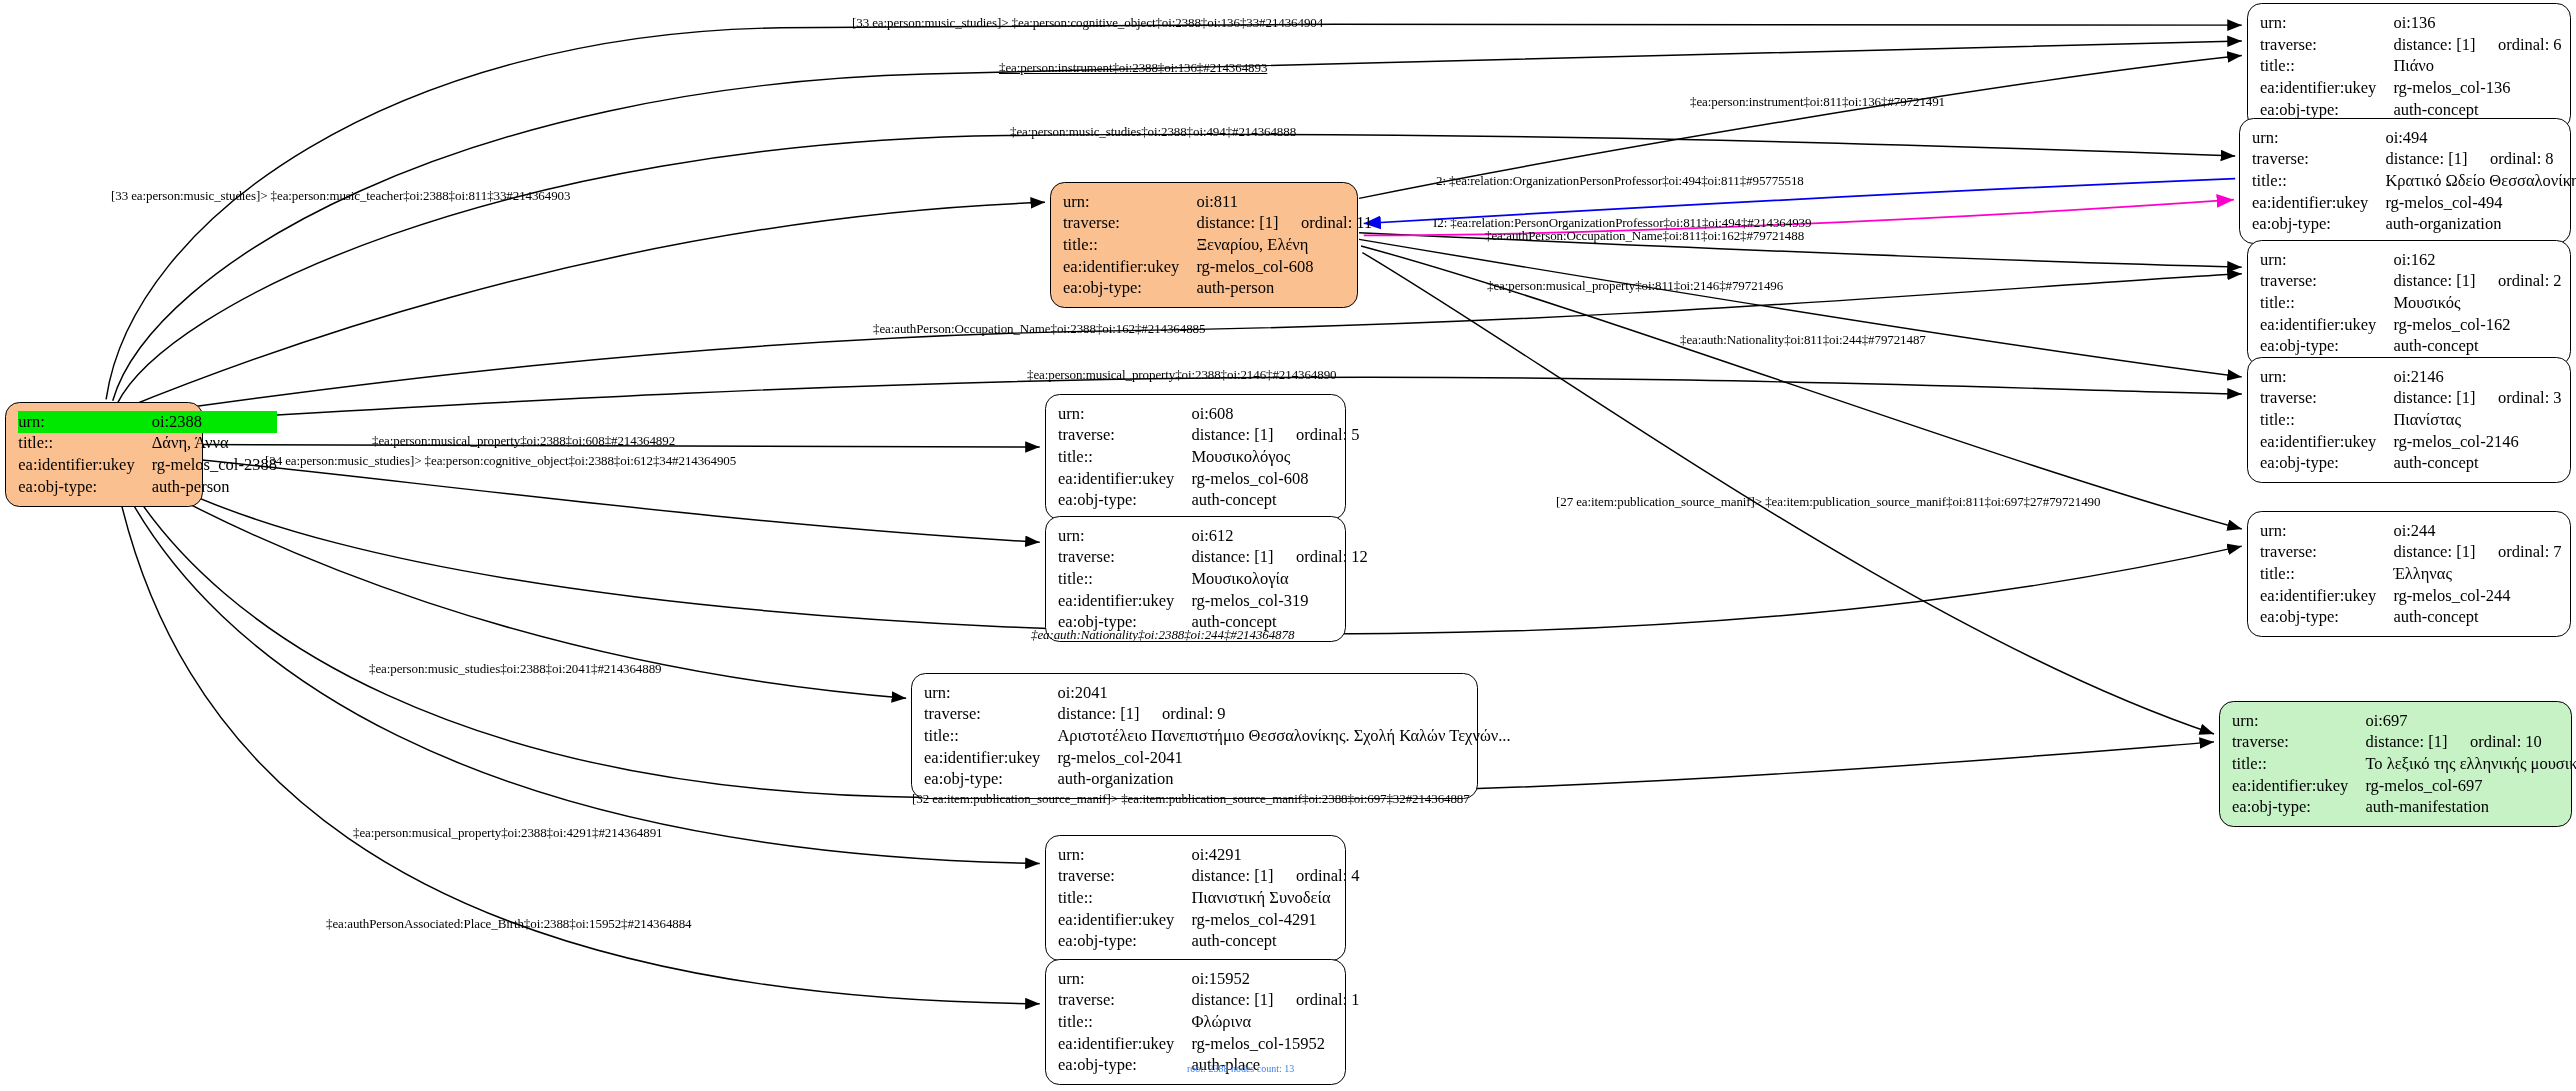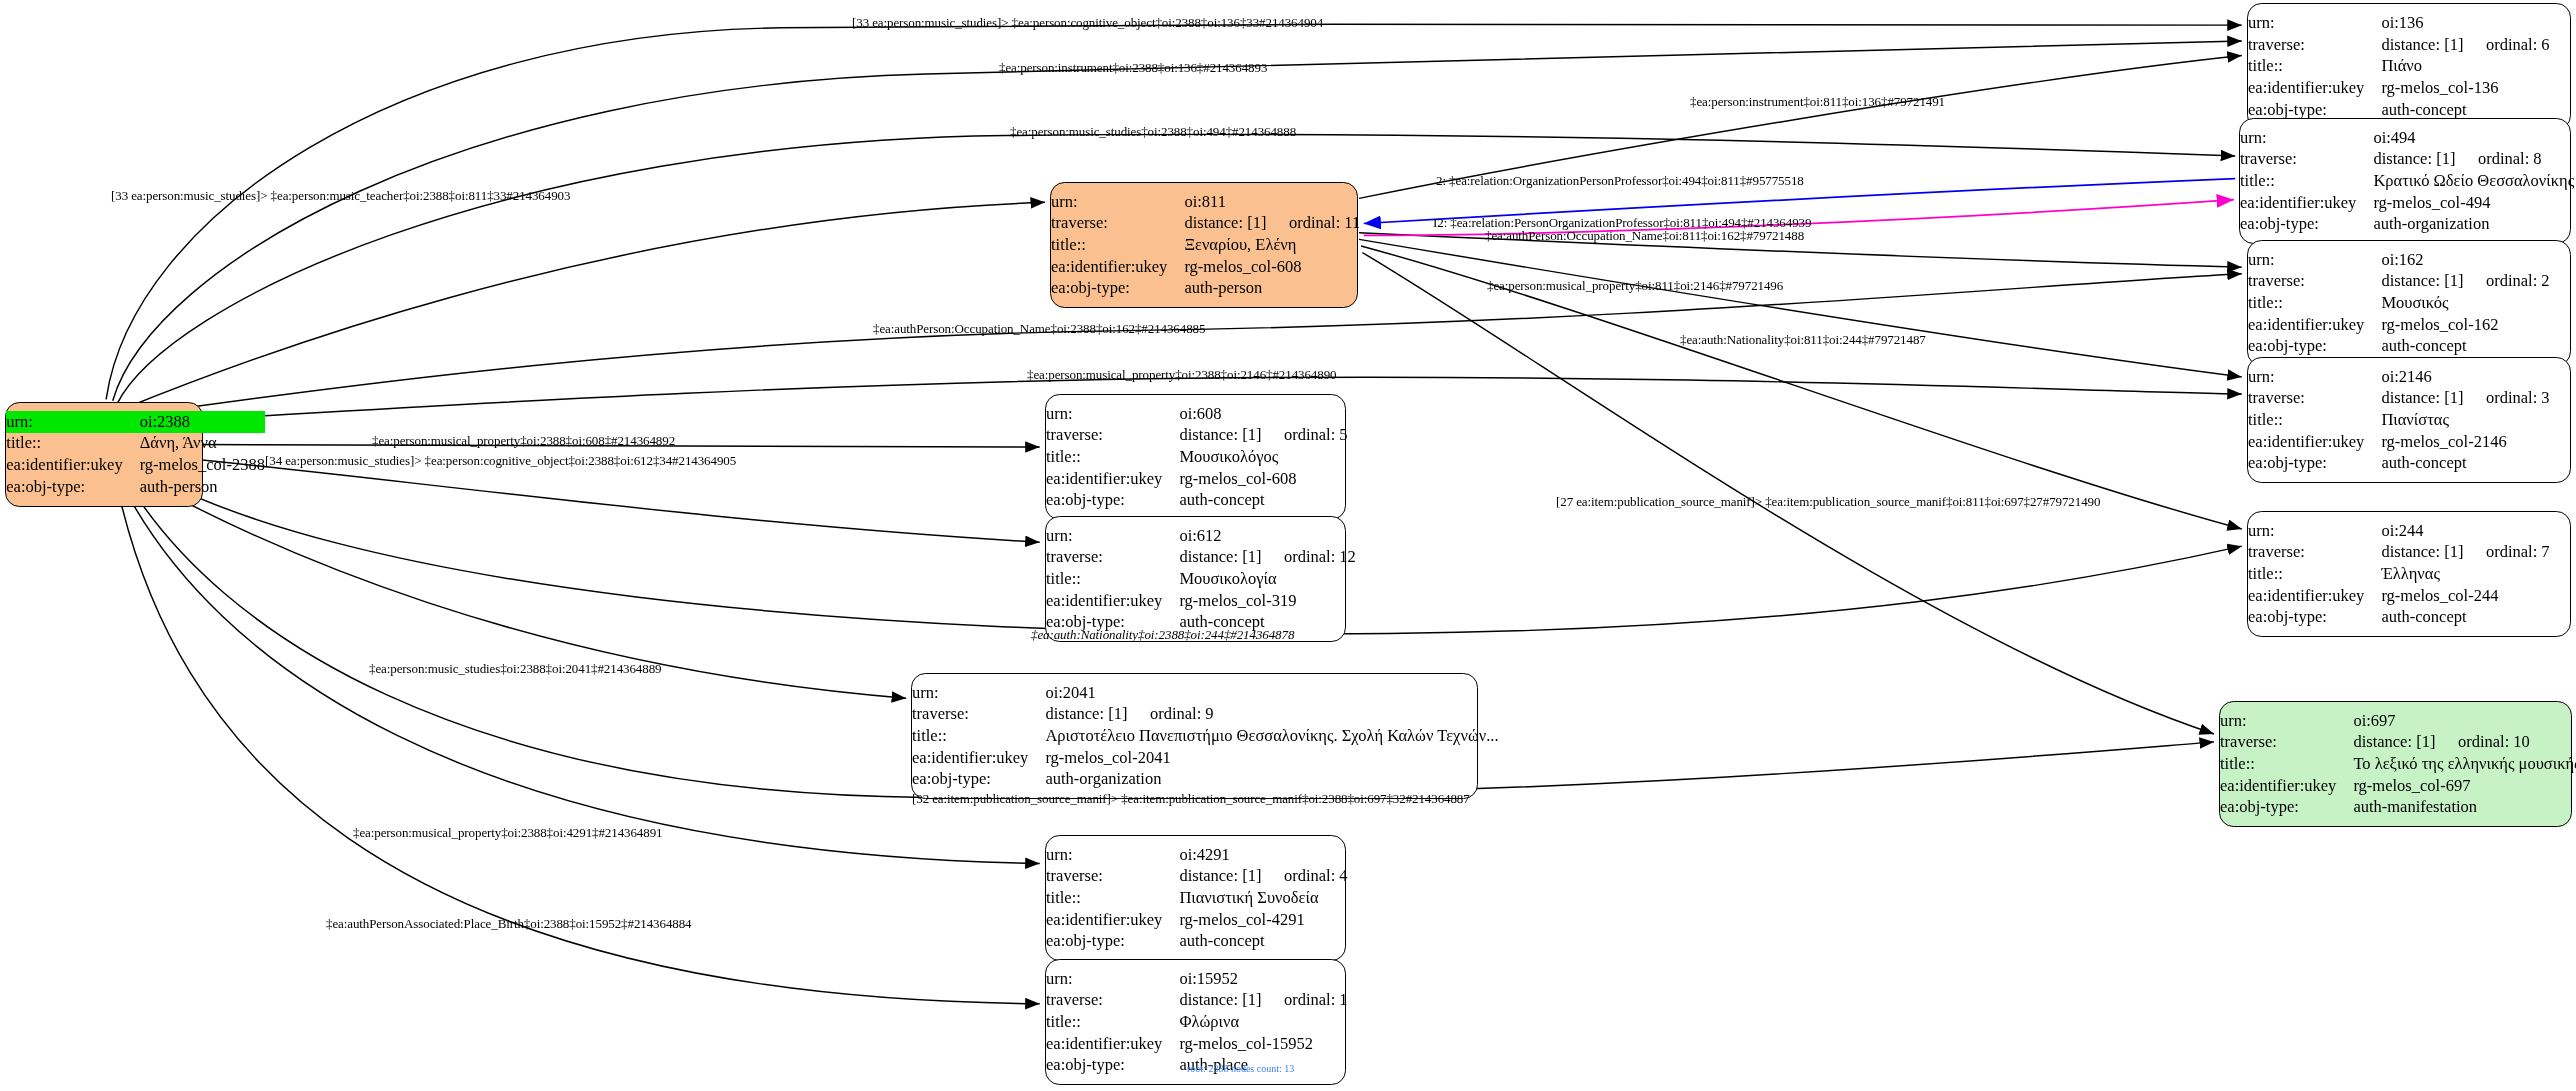--- a/index.html
+++ b/index.html
@@ -22,21 +22,21 @@
     width: 2576px;
     height: 1091px;
     pointer-events: none;
   }
   .node {
     position: absolute;
     box-sizing: border-box;
     border: 1.3px solid #000000;
     border-radius: 14.5px;
     background: #ffffff;
-    padding: 8px 12px 8px 0;
+    padding: 8px 12px 8px 12px;
     z-index: 5;
   }
   .node.orange { background: #fac090; border-color: #000; }
   .node.green  { background: #c6f2c6; border-color: #000; }
   .node table {
     border-collapse: collapse;
     font-size: 16.5px;
     line-height: 1.0;
   }
   .node td {
@@ -456,21 +456,21 @@
             <tr>
               <td class="k">ea:obj-type:</td>
               <td class="v">auth-place</td>
             </tr>
           </tbody>
         </table>
       </div>
     </div>
   <div id="labels-layer">
       <div class="edge-label" style="left: 852px; top: 14.5px;">[33 ea:person:music_studies]&gt; ‡ea:person:cognitive_object‡oi:2388‡oi:136‡33#214364904</div>
-      <div class="edge-label" style="left: 999px; top: 60px;">‡ea:person:instrument‡oi:2388‡oi:136‡#214364893</div>
+      <div class="edge-label" style="left: 999px; top: 60px; text-decoration: underline;">‡ea:person:instrument‡oi:2388‡oi:136‡#214364893</div>
       <div class="edge-label" style="left: 1690px; top: 94px;">‡ea:person:instrument‡oi:811‡oi:136‡#79721491</div>
       <div class="edge-label" style="left: 1010px; top: 124px;">‡ea:person:music_studies‡oi:2388‡oi:494‡#214364888</div>
       <div class="edge-label" style="left: 1436px; top: 173px;">2: ‡ea:relation:OrganizationPersonProfessor‡oi:494‡oi:811‡#95775518</div>
       <div class="edge-label" style="left: 111px; top: 188px;">[33 ea:person:music_studies]&gt; ‡ea:person:music_teacher‡oi:2388‡oi:811‡33#214364903</div>
       <div class="edge-label" style="left: 1433px; top: 215px; text-align: right;">I2: ‡ea:relation:PersonOrganizationProfessor‡oi:811‡oi:494‡#214364939</div>
       <div class="edge-label" style="left: 1485px; top: 228px;">‡ea:authPerson:Occupation_Name‡oi:811‡oi:162‡#79721488</div>
       <div class="edge-label" style="left: 1487px; top: 278px;">‡ea:person:musical_property‡oi:811‡oi:2146‡#79721496</div>
       <div class="edge-label" style="left: 873px; top: 321px;">‡ea:authPerson:Occupation_Name‡oi:2388‡oi:162‡#214364885</div>
       <div class="edge-label" style="left: 1680px; top: 332px;">‡ea:auth:Nationality‡oi:811‡oi:244‡#79721487</div>
       <div class="edge-label" style="left: 1027px; top: 367px;">‡ea:person:musical_property‡oi:2388‡oi:2146‡#214364890</div>

